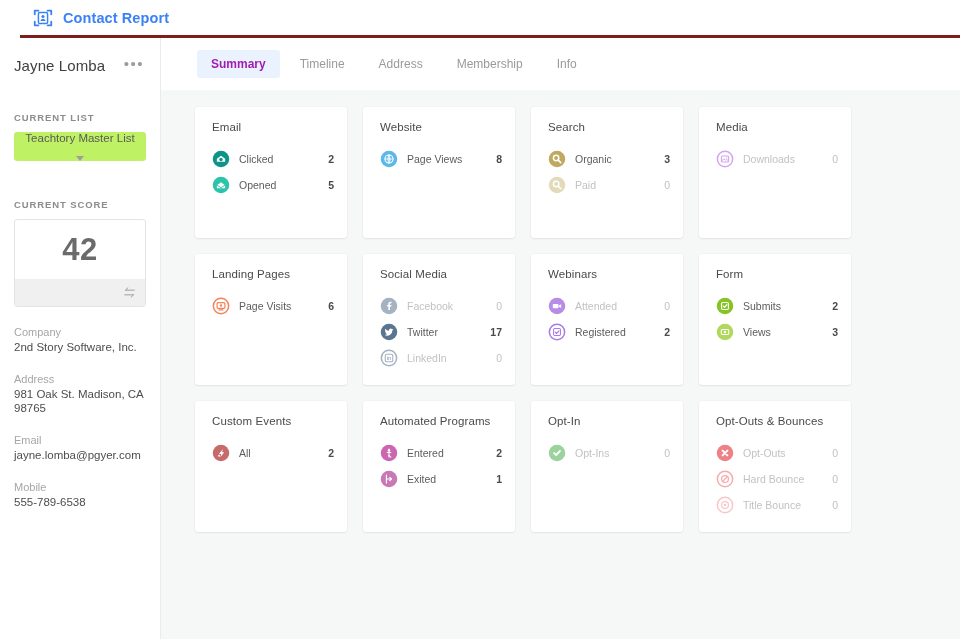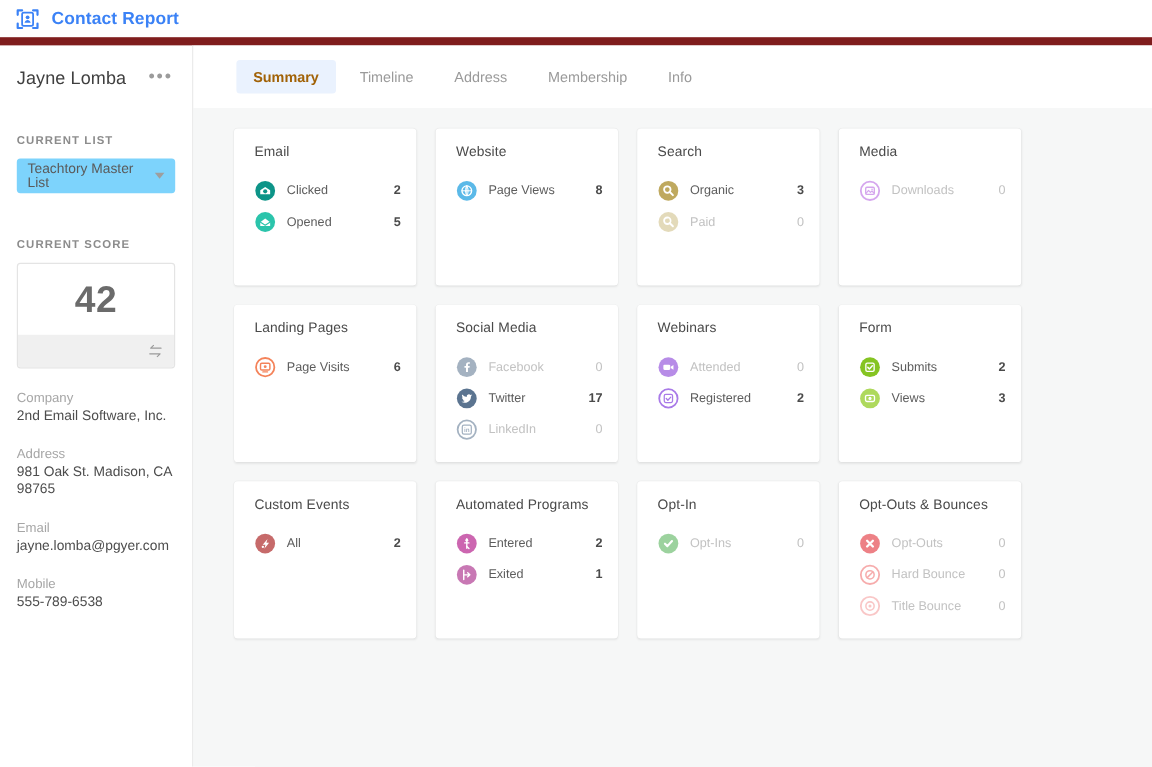--- a/index.html
+++ b/index.html
@@ -11,21 +11,22 @@
     -webkit-font-smoothing: antialiased;
   }
 
   
   #topbar {
     height: 38px;
     background: #ffffff;
     display: flex;
     align-items: center;
     padding-left: 12px;
-    border-bottom: 7px solid #7f1d1d;
+    border-bottom: 3px solid #7f1d1d;
+    margin-left: 20px;
   }
   #topbar .logo { width: 22px; height: 22px; display: block; margin-right: 9px; }
   #topbar .title {
     color: #3b82f6;
     font-size: 14.5px;
     font-weight: bold;
     letter-spacing: .1px;
   }
 
   
@@ -44,23 +45,23 @@
     padding-top: 19px;
   }
   .contact-name { font-size: 15px; color: #404040; font-weight: normal; letter-spacing: .1px; }
   .dots { color: #9b9b9b; font-size: 15px; letter-spacing: 1.5px; line-height: 14px; cursor: pointer; padding: 0 2px; }
 
   .section-label {
     font-size: 9.5px; color: #8c8c8c; letter-spacing: .9px;
     font-weight: bold; margin-top: 38px; margin-bottom: 9px;
   }
   .select-box {
-    height: 29px; background: #7dd3fc; border-radius: 3px;
+    height: 29px; background: #bef264; border-radius: 3px;
     display: flex; align-items: center; justify-content: space-between;
-    padding: 0 9px; cursor: pointer;
+    padding: 0 9px; cursor: pointer; flex-direction: column;
   }
   .select-box .sel-val { font-size: 11.5px; color: #5a5a5a; }
   .caret { width: 0; height: 0; border-left: 4.5px solid transparent; border-right: 4.5px solid transparent; border-top: 5px solid #9e9e9e; }
 
   .score-card {
     border: 1px solid #e4e4e4; border-radius: 3px; overflow: hidden; background: #fff;
   }
   .score-num {
     text-align: center; font-size: 31px; color: #6b6b6b; font-weight: bold;
     padding: 12px 0 11px; letter-spacing: .5px;
@@ -76,21 +77,21 @@
   .field .f-label { font-size: 11px; color: #a6a6a6; margin-bottom: 2px; }
   .field .f-value { font-size: 11.5px; color: #4d4d4d; line-height: 14px; }
 
   
   #main { flex: 1 1 auto; background: #f6f7f7; display: flex; flex-direction: column; }
   #tabbar { background: #ffffff; height: 52px; display: flex; align-items: center; padding-left: 36px; }
   .tab {
     font-size: 12px; color: #9a9a9a; padding: 7px 14px; border-radius: 3px;
     margin-right: 6px; cursor: pointer; white-space: nowrap;
   }
-  .tab.active { color: #a16207; background: #eaf2fe; font-weight: bold; }
+  .tab.active { color: #a21caf; background: #eaf2fe; font-weight: bold; }
 
   #cards-area { flex: 1 1 auto; padding: 17px 0 0 34px; }
   .card-row { display: flex; margin-bottom: 16px; }
   .card {
     width: 152px; height: 131px; background: #ffffff; border-radius: 3px;
     margin-right: 16px; padding: 14px 13px 0 17px;
     box-shadow: 0 1px 2px rgba(0,0,0,.07), 0 0 0 .5px rgba(0,0,0,.03);
   }
   .card-title { font-size: 11.5px; color: #4a4a4a; margin-bottom: 13px; letter-spacing: .1px; }
   .metric { display: flex; align-items: center; height: 26px; }
@@ -136,21 +137,21 @@
         <span class="lbl">Default</span>
         <svg class="swap" viewBox="0 0 16 14">
           <path d="M14 4H3M3 4l3-3M2 10h11M13 10l-3 3" stroke="#9a9a9a" stroke-width="1.2" fill="none" stroke-linecap="round" stroke-linejoin="round"></path>
         </svg>
       </div>
     </div>
 
     <div>
       <div class="field">
         <div class="f-label">Company</div>
-        <div class="f-value">2nd Email Software, Inc.</div>
+        <div class="f-value">2nd Story Software, Inc.</div>
       </div>
       <div class="field">
         <div class="f-label">Address</div>
         <div class="f-value">981 Oak St. Madison, CA 98765</div>
       </div>
       <div class="field">
         <div class="f-label">Email</div>
         <div class="f-value">jayne.lomba@pgyer.com</div>
       </div>
       <div class="field">

